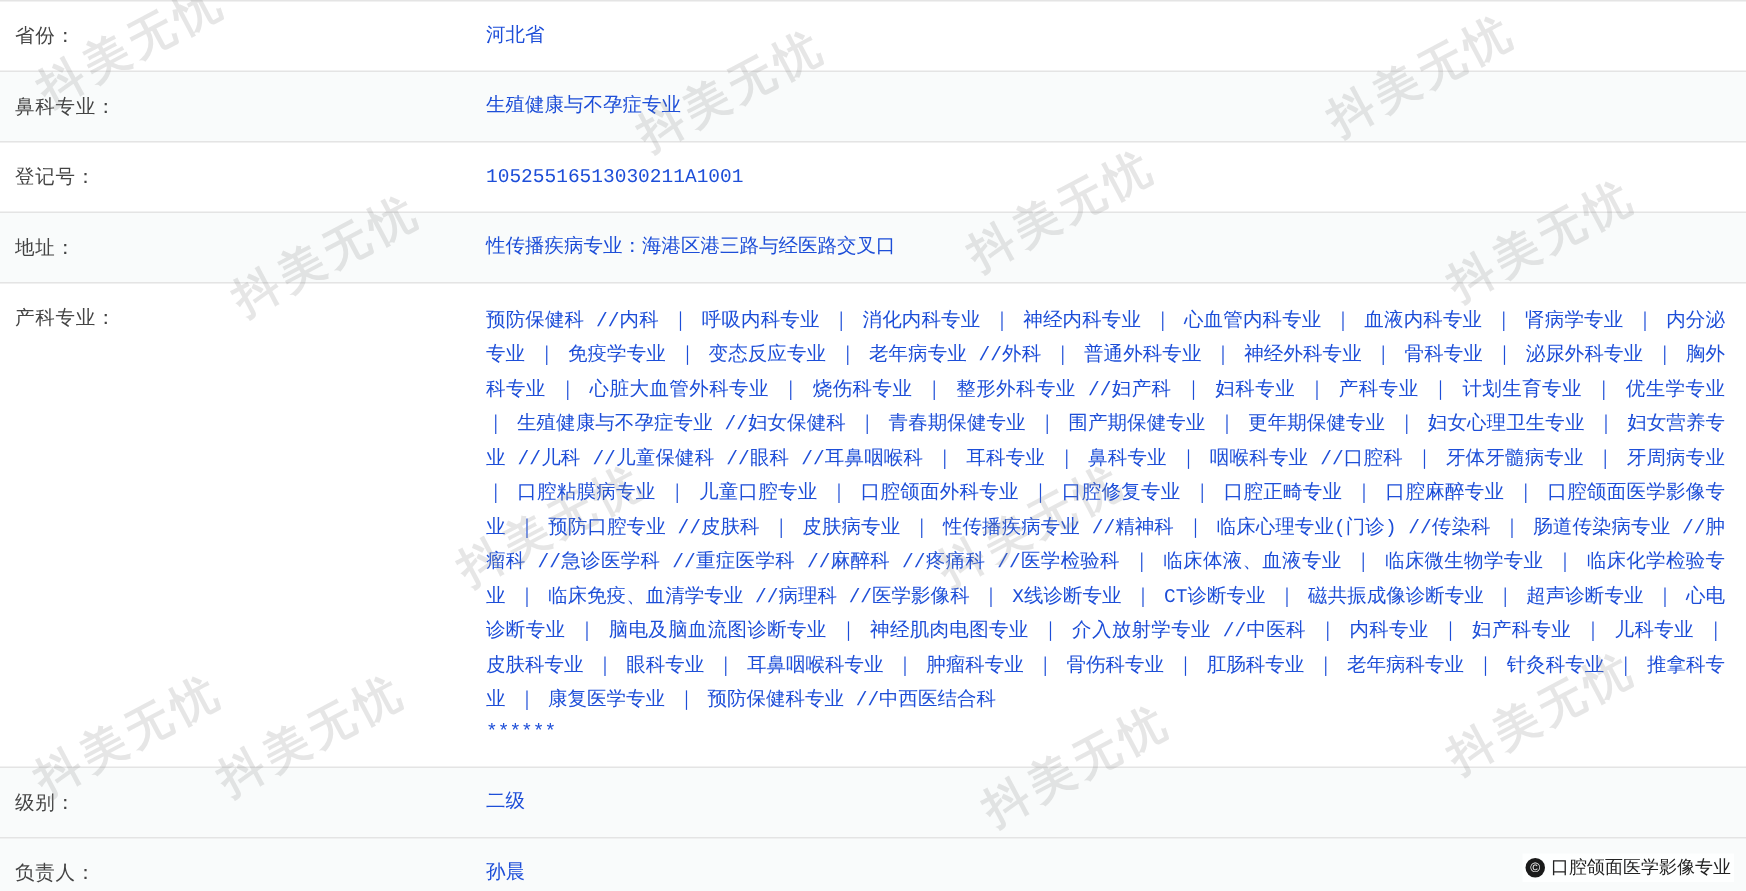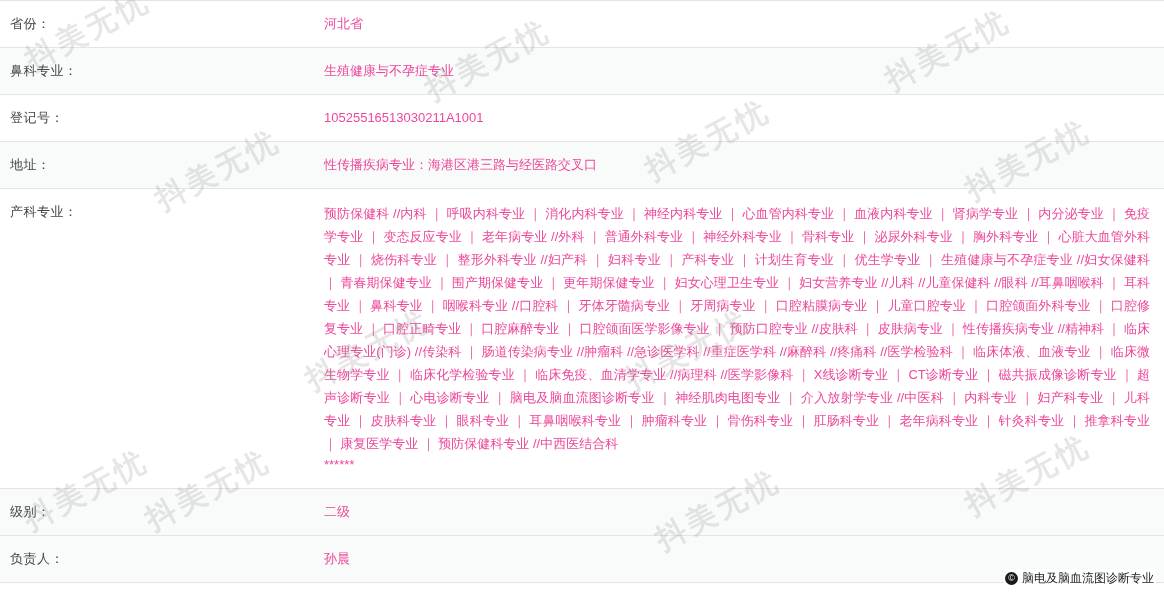--- a/index.html
+++ b/index.html
@@ -57,22 +57,23 @@
     background: transparent;
     margin-left: 24px;
   }
   td.label {
     width: 290px;
     color: #444444;
     font-weight: normal;
     letter-spacing: 0.5px;
   }
   td.value {
-    color: #ec4899;
+    color: #1d4ed8;
     padding-left: 12px;
+    font-family: Liberation Mono, monospace;
   }
   tr.alt td {
     background: rgba(247, 250, 250, 0.75);
   }
   .scope {
     line-height: 23px;
     text-align: justify;
     word-break: break-all;
   }
 
@@ -155,16 +156,16 @@
       <tr class="alt">
         <td class="label">负责人：</td>
         <td class="value">孙晨</td>
       </tr>
 
     </tbody>
   </table>
 
   <div class="footer-badge">
     <span class="mark">©</span>
-    <span>脑电及脑血流图诊断专业</span>
+    <span>口腔颌面医学影像专业</span>
   </div>
 
 </div>
 
 </body></html>

